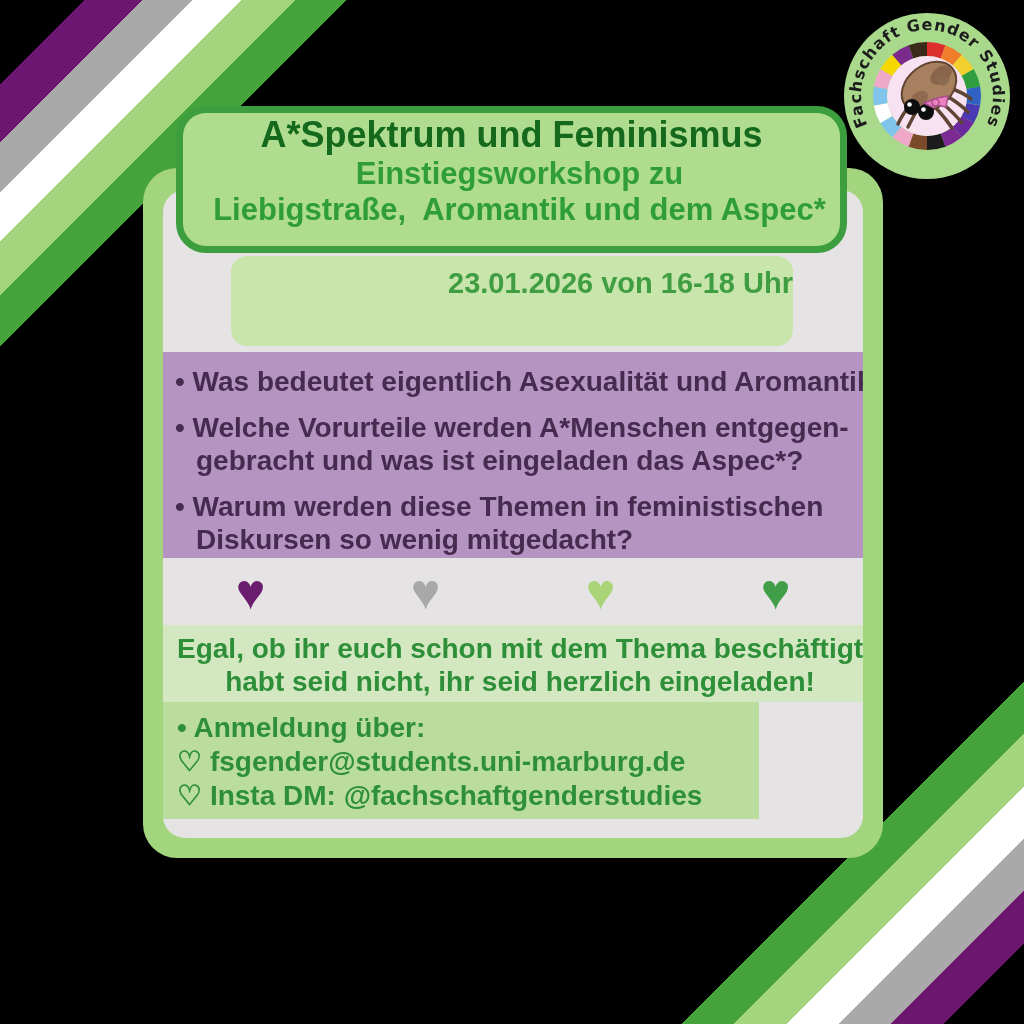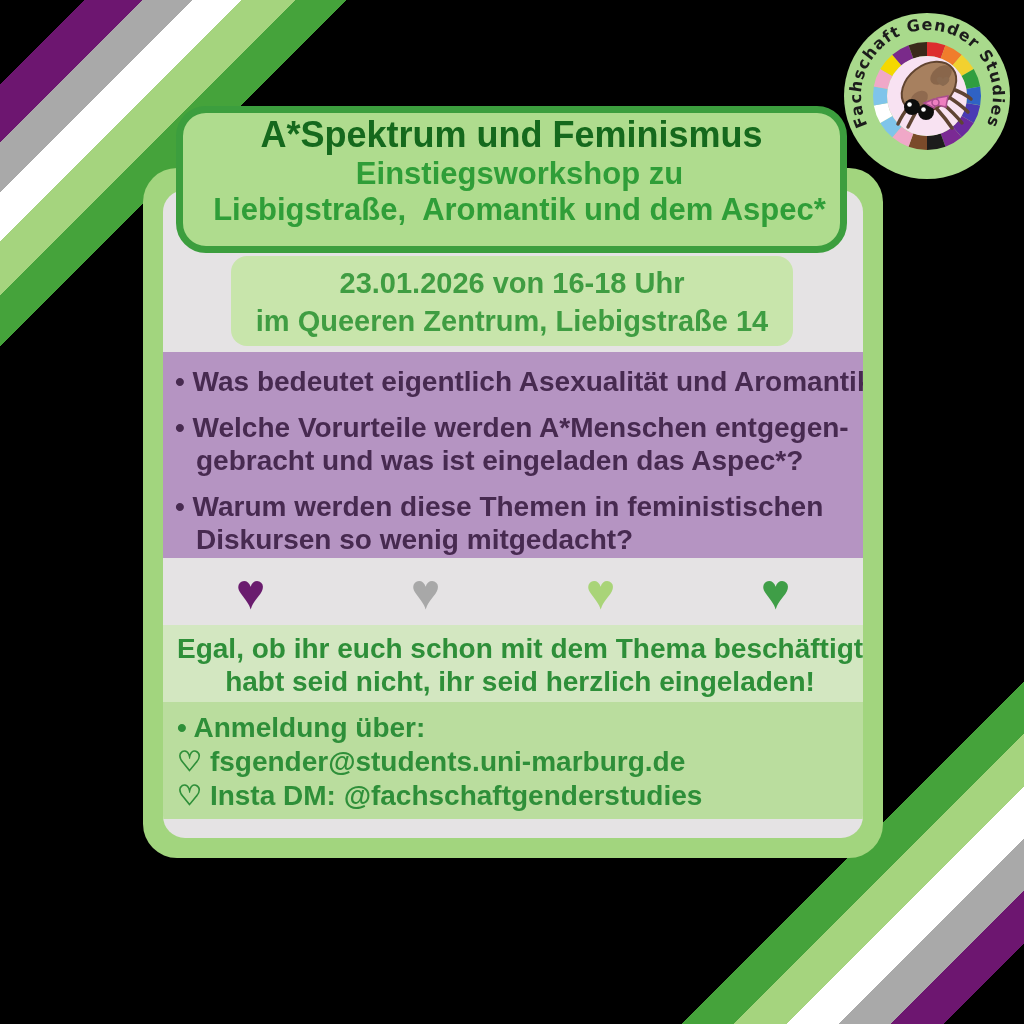--- a/index.html
+++ b/index.html
@@ -25,50 +25,49 @@
   .frame{position:absolute;left:143px;top:168px;width:740px;height:690px;
     background:#a2d57e;border-radius:34px;}
   .card{position:absolute;left:163px;top:190px;width:700px;height:648px;
     background:#e5e3e4;border-radius:22px;overflow:hidden;}
   .header-box{position:absolute;left:176px;top:106px;width:671px;height:147px;
     background:#afdc8e;border:7px solid #3c9e3e;border-radius:30px;
     box-sizing:border-box;text-align:center;z-index:5;}
   .header-title{font-size:36px;font-weight:bold;color:#15691d;line-height:43px;}
   .header-sub{font-size:31px;font-weight:600;color:#2f9e38;line-height:36px;white-space:pre;margin-left:16px;}
   .date-box{position:absolute;left:68px;top:66px;width:562px;height:90px;
-    background:#c8e5ab;border-radius:16px;text-align:center;color:#3f9d42;
+    background:#c8e5ab;border-radius:16px;text-align:right;color:#3f9d42;
     font-size:29px;font-weight:600;line-height:38px;padding-top:8px;box-sizing:border-box;}
   .purple-box{position:absolute;left:0;top:162px;width:700px;height:206px;
     background:#b594c2;color:#472a50;font-size:28px;font-weight:600;
     padding:13px 0 0 12px;box-sizing:border-box;}
   .question{margin-bottom:13px;line-height:33px;white-space:nowrap;}
   .q-cont{display:block;padding-left:21px;}
   .hearts-row{position:absolute;left:0;top:368px;width:700px;height:67px;
     display:flex;justify-content:space-around;align-items:center;}
   .heart{font-size:50px;line-height:1;}
   .invite-band{position:absolute;left:0;top:435px;width:700px;height:77px;
     background:#d3e7c1;color:#2e8f39;font-size:28px;font-weight:600;line-height:33px;
     padding:7px 0 0 14px;box-sizing:border-box;white-space:nowrap;text-align:center;}
-  .register-band{position:absolute;left:0;top:512px;width:700px;height:117px;
+  .register-band{position:absolute;left:0;top:512px;width:596px;height:117px;
     background:#badd9e;color:#2e8f39;font-size:28px;font-weight:600;line-height:34px;
     padding:9px 0 0 14px;box-sizing:border-box;white-space:nowrap;}
   .logo-svg{position:absolute;left:842px;top:11px;width:170px;height:170px;z-index:6;}
 </style>
 </head>
 <body>
 
 <div class="poster">
 
   <div class="frame"></div>
 
   <div class="card">
 
     <div class="date-box">
       <div>23.01.2026 von 16-18 Uhr</div>
-      <div>im Queeren Zentrum, Liebigstraße 14</div>
     </div>
 
     <div class="purple-box">
       <div class="question">
         <span>• Was bedeutet eigentlich Asexualität und Aromantik?</span>
       </div>
       <div class="question">
         <span>• Welche Vorurteile werden A*Menschen entgegen-</span>
         <span class="q-cont">gebracht und was ist eingeladen das Aspec*?</span>
       </div>

